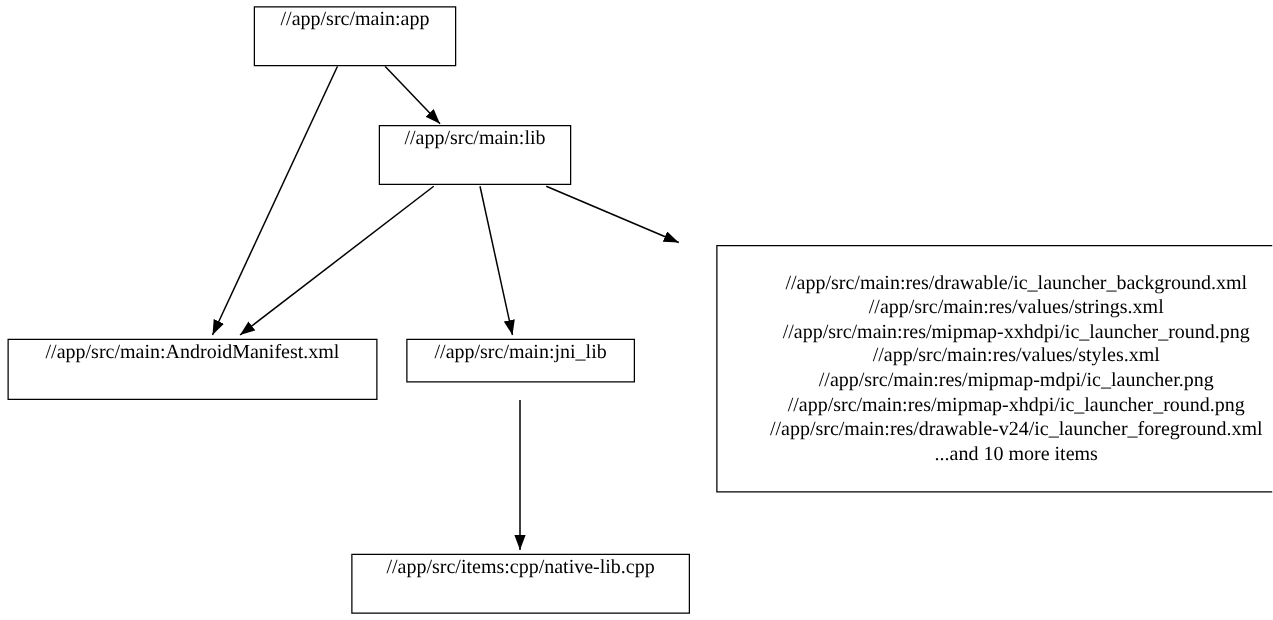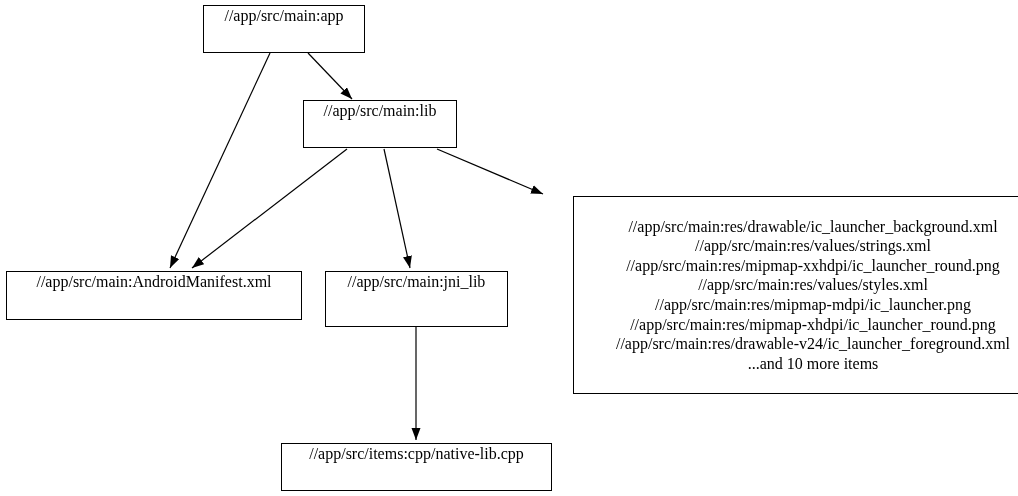--- a/index.html
+++ b/index.html
@@ -31,21 +31,21 @@
     display: flex;
     justify-content: center;
     text-align: center;
     font-size: 16px;
     line-height: 19.6px;
     white-space: nowrap;
   }
   .node-app      { left: 203px; top:   5px; width: 162px; height:  48px; }
   .node-lib      { left: 303px; top: 100px; width: 154px; height:  48px; }
   .node-manifest { left:   6px; top: 271px; width: 296px; height:  49px; }
-  .node-jni      { left: 325px; top: 271px; width: 183px; height:  56px; }
+  .node-jni      { left: 325px; top: 271px; width: 183px; height:  35px; }
   .node-res      { left: 533px; top: 196px; width: 480px; height: 198px; flex-direction: column; margin-left: 40px; }
   .node-native   { left: 281px; top: 443px; width: 271px; height:  48px; }
   .res-line { display: block; }
 </style>
 </head>
 <body>
 
 <div class="canvas">
 
   <svg class="edges" width="1018" height="496" viewBox="0 0 1018 496" xmlns="http://www.w3.org/2000/svg">

